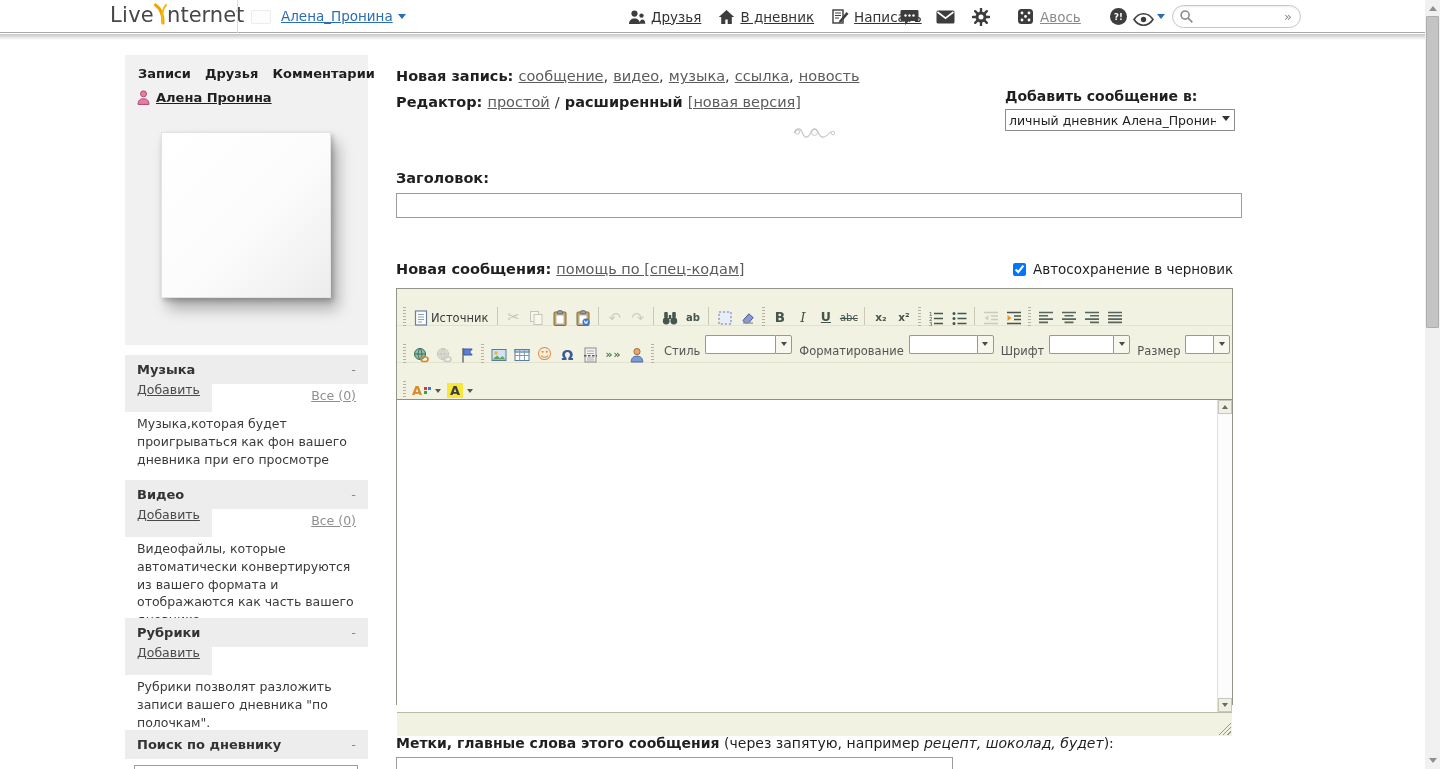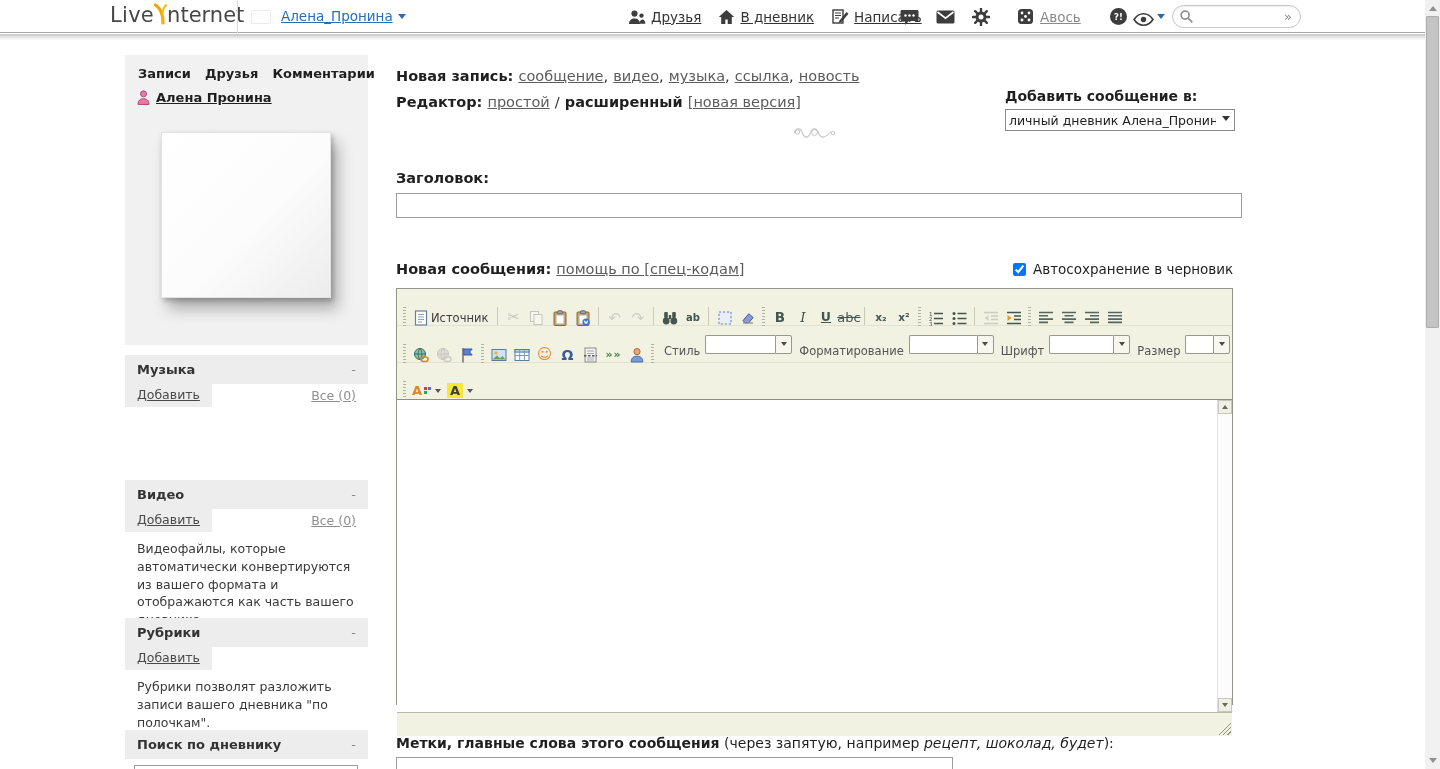--- a/index.html
+++ b/index.html
@@ -63,21 +63,21 @@
   .section { position:absolute; left:125px; width:243px; background:#fff; }
   .sec-music  { top:355px; height:115px; }
   .sec-video  { top:480px; height:130px; }
   .sec-rubric { top:618px; height:105px; }
   .sec-search { top:730px; height:60px; }
   .sec-head { height:29px; background:#ededed; display:flex; align-items:center; justify-content:space-between;
     padding:0 12px; }
   .sec-title { font-size:13px; font-weight:bold; color:#333; }
   .collapse-link { font-size:13px; color:#8a8a8a; text-decoration:none; }
   .sec-sub { height:23px; background:#fff; display:flex; align-items:center; justify-content:space-between; font-size:12.5px; }
-  .add-tab { background:#ededed; padding:3px 12px 5px 12px; }
+  .add-tab { background:#ededed; padding:3px 12px 15px 12px; }
   .add-tab a { color:#4a4a4a; text-decoration:underline; }
   .all-link { padding-right:12px; color:#8f8f8f; text-decoration:underline; }
   .sec-body { background:#fff; padding:8px 12px; font-size:12.5px; line-height:1.42; color:#3a3a3a; }
   .diary-search-input { margin:6px 9px; width:224px; height:22px; border:1px solid #9c9c9c; padding:0 4px; font-size:12px; outline:none; }
 
   
   .m-abs { position:absolute; }
   .lbl-b { font-weight:bold; color:#1f1f1f; font-size:14.5px; }
   .glnk { color:#5c5c5c; text-decoration:underline; font-size:14.5px; }
   .row-newpost { left:396px; top:66px; }
@@ -112,21 +112,21 @@
   .tbtn svg { display:block; }
   .dis { opacity:.42; filter:grayscale(1); cursor:default; }
   .tb-sep { width:1px; height:18px; background:#c9c9b6; margin:0 4px; flex:none; }
   .tb-handle { width:3px; height:19px; margin:0 3px; flex:none;
     background:repeating-linear-gradient(180deg,#b3b3a0 0 1px,transparent 1px 3px); }
   .src-label { font-size:11.5px; color:#3c3c3c; }
   .g { font-size:13px; color:#44564e; line-height:1; }
   .g-bold { font-weight:bold; font-size:13.5px; }
   .g-italic { font-style:italic; font-family:"DejaVu Serif",serif; font-size:13.5px; }
   .g-under { text-decoration:underline; font-weight:bold; font-size:12.5px; }
-  .g-strike { text-decoration:line-through; font-size:13px; }
+  .g-strike { text-decoration:line-through; font-size:10px; }
   .g-subsup { font-size:10.5px; font-weight:bold; }
   .g-gray { color:#9a9a8c; font-size:15px; }
   .g-smiley { color:#e8883a; font-size:15px; }
   .g-omega { color:#3b5a98; font-size:14px; font-weight:bold; }
   .g-more { color:#3a7a3a; font-size:11px; font-weight:bold; letter-spacing:1px; }
   .combo-label { font-size:11.5px; color:#555; margin:0 5px 0 7px; flex:none; }
   .combo { display:flex; align-items:center; flex:none; }
   .combo-field { height:19px; background:#fff; border:1px solid #9a9a8a; border-right:none;
     border-radius:2px 0 0 2px; }
   .combo-btn { width:17px; height:19px; background:#f7f7ee; border:1px solid #9a9a8a; border-radius:0 2px 2px 0;
@@ -276,20 +276,21 @@
 
   <div class="section sec-music">
     <div class="sec-head">
       <span class="sec-title">Музыка</span>
       <a class="collapse-link">-</a>
     </div>
     <div class="sec-sub">
       <span class="add-tab"><a>Добавить</a></span>
       <a class="all-link">Все (0)</a>
     </div>
+    <div class="sec-body">Музыка,которая будет проигрываться как фон вашего дневника при его просмотре</div>
   </div>
 
   <div class="section sec-video">
     <div class="sec-head">
       <span class="sec-title">Видео</span>
       <a class="collapse-link">-</a>
     </div>
     <div class="sec-sub">
       <span class="add-tab"><a>Добавить</a></span>
       <a class="all-link">Все (0)</a>

